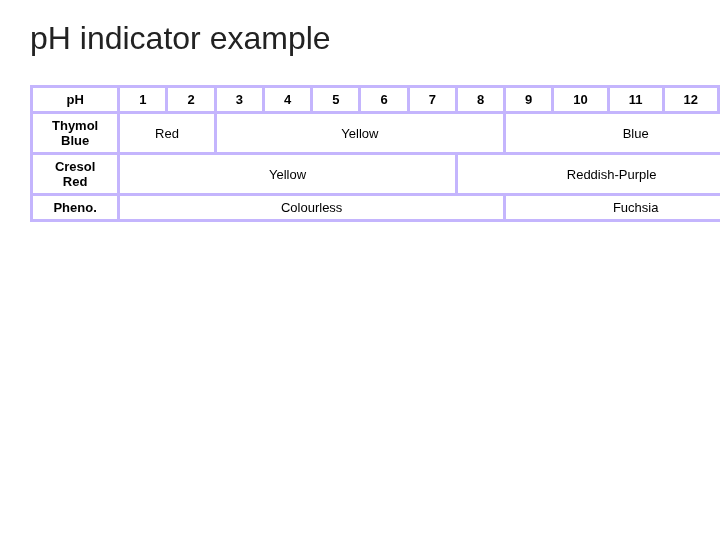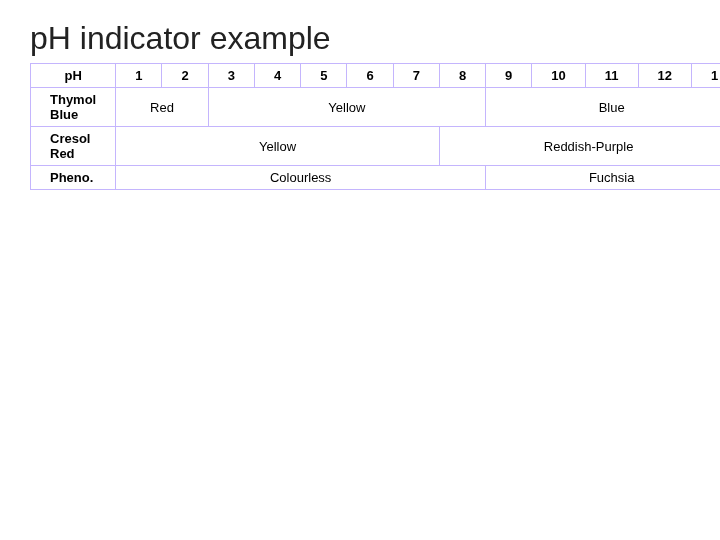--- a/index.html
+++ b/index.html
@@ -9,36 +9,36 @@
       width: 720px;
       height: 540px;
       overflow: hidden;
     }
     .page {
       padding: 20px 30px;
     }
     h1 {
       font-size: 32px;
       font-weight: normal;
-      margin-bottom: 6px;
+      margin-bottom: 28px;
       color: #222;
     }
     table {
       border-collapse: collapse;
       width: 100%;
       font-size: 13px;
     }
     th, td {
-      border: 1px solid #c4b5fd;
+      border: 3px solid #c4b5fd;
       padding: 4px 19px;
       text-align: center;
       vertical-align: middle;
     }
     td.left-label {
-      text-align: left;
+      text-align: center;
       font-weight: bold;
       white-space: nowrap;
       min-width: 55px;
     }
     .header-row th {
       background: #fff;
       font-weight: bold;
     }
     .span-cell {
       font-weight: normal;

